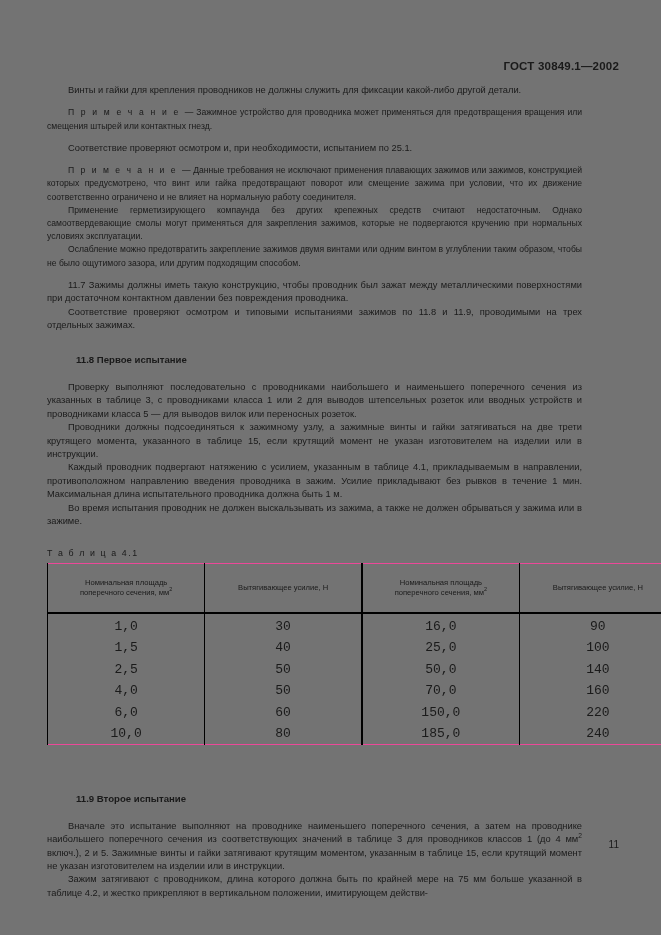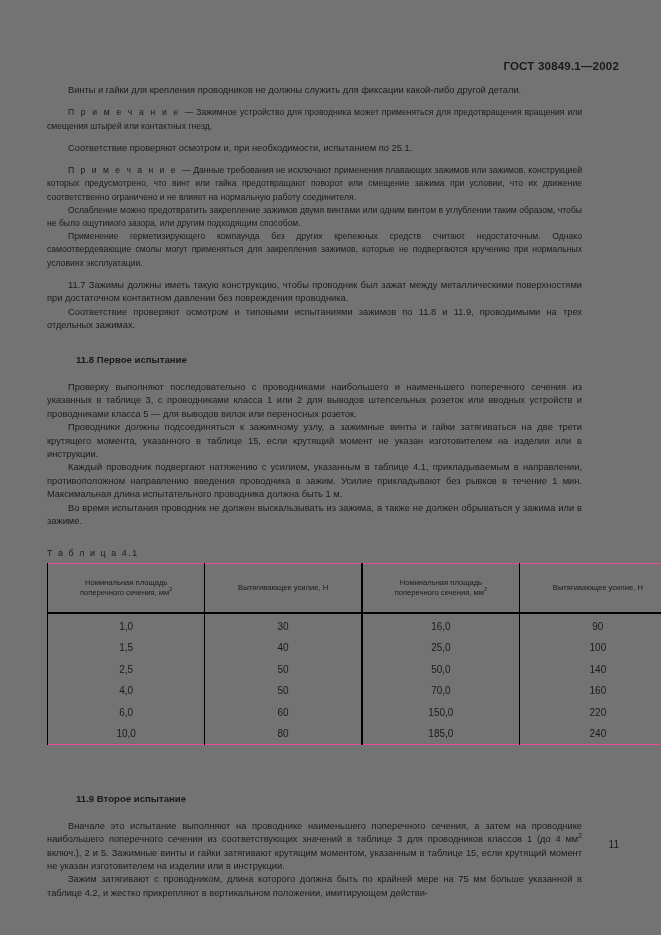--- a/index.html
+++ b/index.html
@@ -86,24 +86,25 @@
   }
   table.data-table thead th {
     font-size: 7.6px;
     font-weight: normal;
     line-height: 10.5px;
     height: 48px;
     padding: 0 6px;
     border-bottom: 2px solid #000;
   }
   table.data-table tbody td {
-    font-size: 10px;
+    font-size: 13px;
     height: 21.5px;
     border-bottom: none;
     border-top: none;
+    font-family: Liberation Mono, monospace;
   }
   table.data-table tbody tr:first-child td { padding-top: 1px; }
   table.data-table .thick-left {
     border-left: 2px solid #000;
   }
   .sup {
     font-size: 0.72em;
     vertical-align: super;
     line-height: 0;
   }
@@ -131,23 +132,23 @@
     <p class="note"><span class="note-label">П р и м е ч а н и е </span><span>— Зажимное устройство для проводника может применяться для предотвращения вращения или смещения штырей или контактных гнезд.</span></p>
 
     <div class="gap-md"></div>
 
     <p class="para">Соответствие проверяют осмотром и, при необходимости, испытанием по 25.1.</p>
 
     <div class="gap-md"></div>
 
     <p class="note"><span class="note-label">П р и м е ч а н и е </span><span>— Данные требования не исключают применения плавающих зажимов или зажимов, конструкцией которых предусмотрено, что винт или гайка предотвращают поворот или смещение зажима при условии, что их движение соответственно ограничено и не влияет на нормальную работу соединителя.</span></p>
 
+    <p class="note">Применение герметизирующего компаунда без других крепежных средств считают недостаточным. Однако самоотвердевающие смолы могут применяться для закрепления зажимов, которые не подвергаются кручению при нормальных условиях эксплуатации.</p>
+
     <p class="note">Ослабление можно предотвратить закрепление зажимов двумя винтами или одним винтом в углублении таким образом, чтобы не было ощутимого зазора, или другим подходящим способом.</p>
-
-    <p class="note">Применение герметизирующего компаунда без других крепежных средств считают недостаточным. Однако самоотвердевающие смолы могут применяться для закрепления зажимов, которые не подвергаются кручению при нормальных условиях эксплуатации.</p>
 
     <div class="gap-md"></div>
 
     <p class="para">11.7 Зажимы должны иметь такую конструкцию, чтобы проводник был зажат между металлическими поверхностями при достаточном контактном давлении без повреждения проводника.</p>
 
     <p class="para">Соответствие проверяют осмотром и типовыми испытаниями зажимов по 11.8 и 11.9, проводимыми на трех отдельных зажимах.</p>
 
     <div class="gap-lg"></div>
 
     <h3 class="section-title">11.8 Первое испытание</h3>

